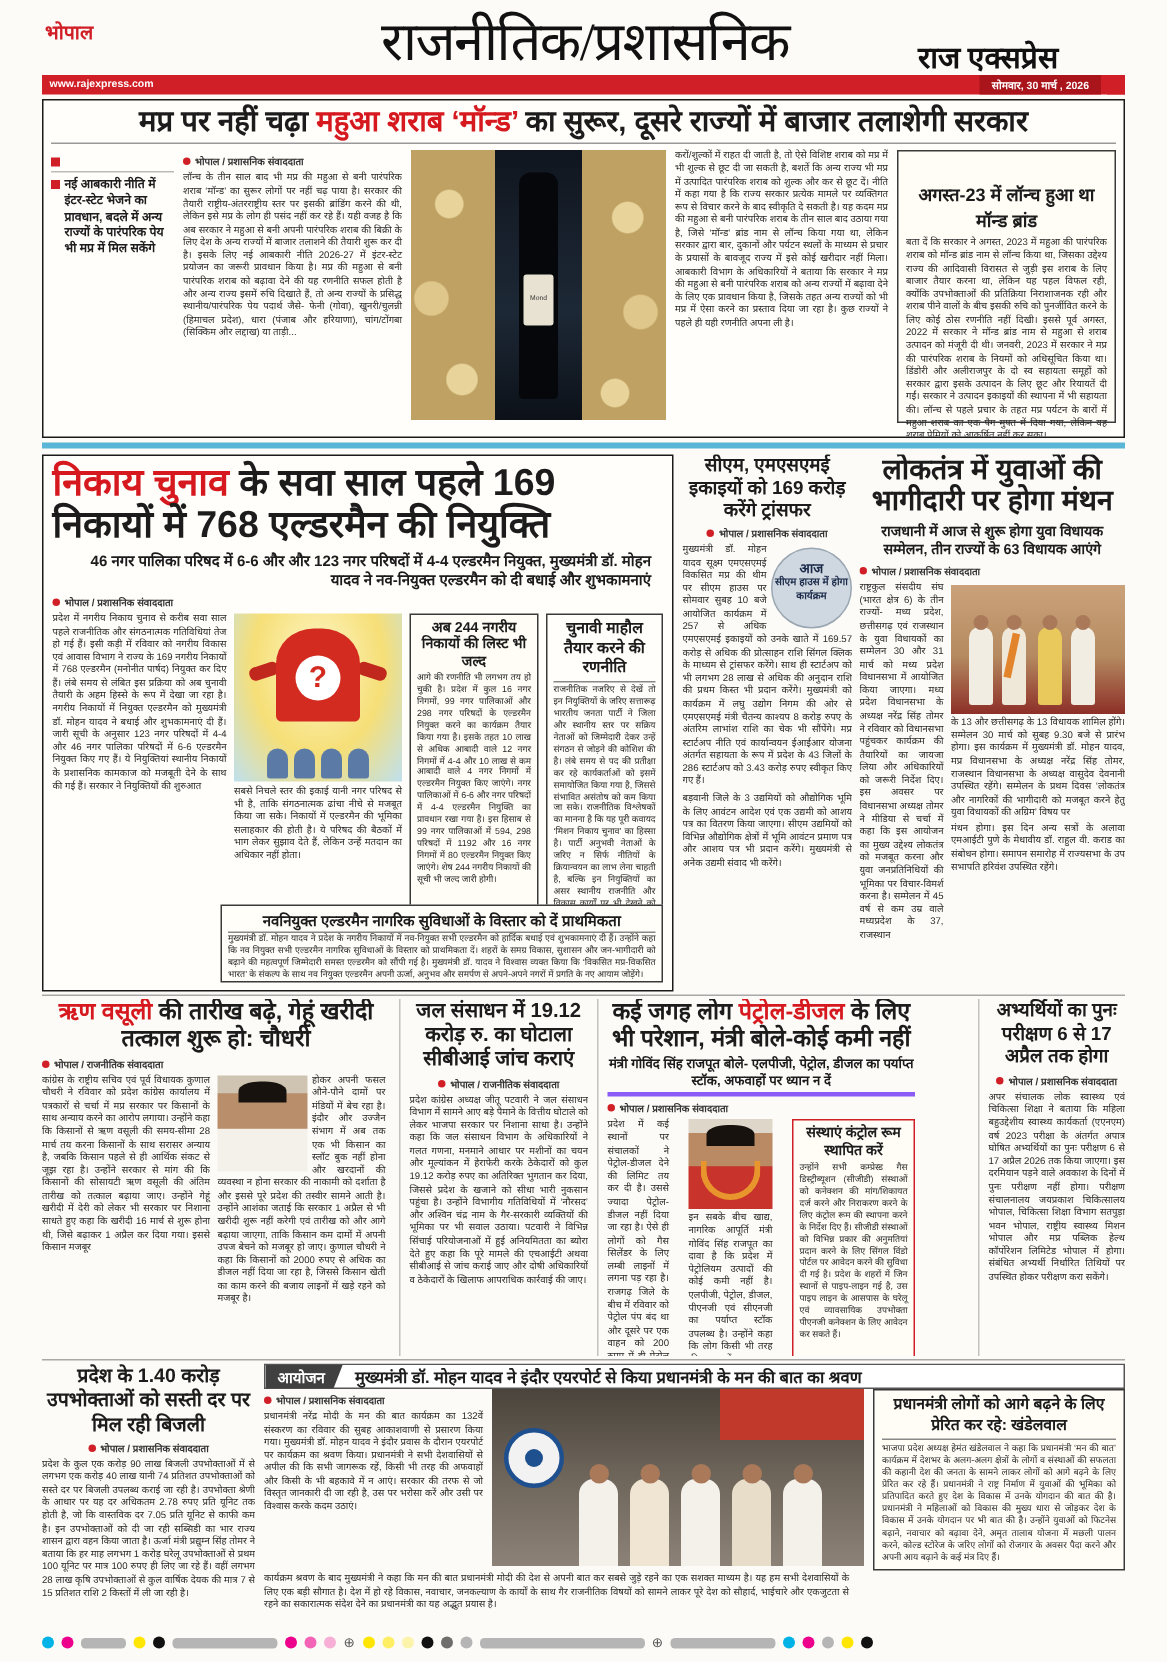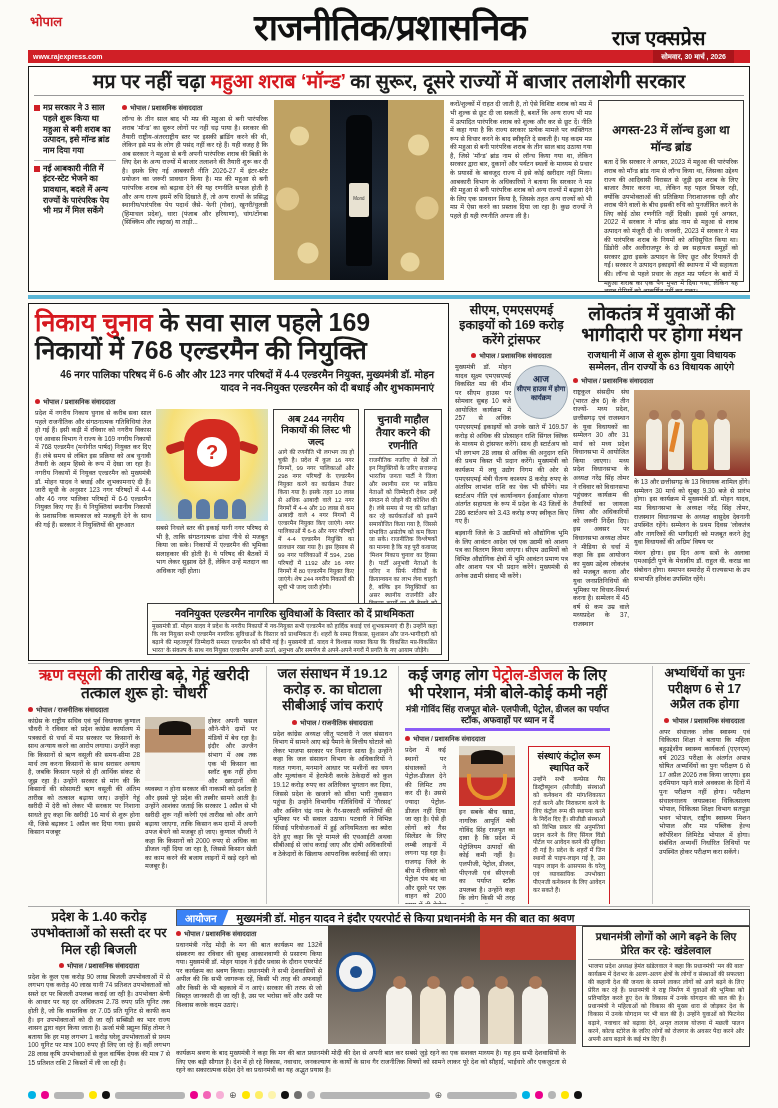--- a/index.html
+++ b/index.html
@@ -12,21 +12,21 @@
   
   .body { font-size:6.4px; line-height:1.34; text-align:justify; color:#2a2a2a; }
   .byline { display:flex; align-items:center; gap:3px; font-size:6.6px; font-weight:bold; color:#333; margin:3px 0; }
   .bdot { width:5px; height:5px; border-radius:50%; background:#d01f26; flex:0 0 auto; }
   .box { border:1px solid #3a3a3a; background:#fffdf6; }
   .red { color:#d6191f; }
   .vline { border-left:1px solid #c2c2c2; }
   .hrule { position:absolute; left:28px; width:722px; height:1px; background:#a8a8a8; }
   
   .mast-city { position:absolute; left:30px; top:12px; font-size:13px; font-weight:bold; color:#d01f26; }
-  .mast-title { position:absolute; left:150px; top:2px; width:480px; text-align:center; font-size:36px; font-weight:bold; color:#111; letter-spacing:-1px; font-family:"Liberation Serif","DejaVu Serif",serif;}
+  .mast-title { position:absolute; left:150px; top:2px; width:480px; text-align:center; font-size:36px; font-weight:normal; color:#111; letter-spacing:-1px; font-family:"Liberation Serif","DejaVu Serif",serif;}
   .mast-paper { position:absolute; left:612px; top:24px; width:150px; font-size:20px; font-weight:bold; color:#111; font-family:"Liberation Serif","DejaVu Serif",serif;}
   .mast-bar { position:absolute; left:28px; top:50px; width:722px; height:13px; background:#d01f26; display:flex; align-items:center; }
   .mast-web { color:#fff; font-size:7px; font-weight:bold; padding-left:5px; flex:1; }
   .mast-date { background:#a9151b; color:#fff; font-size:7px; font-weight:bold; padding:2px 8px; height:13px; display:flex; align-items:center; }
   .mast-sq { width:12px; height:13px; background:#d01f26; margin-left:4px; }
   
   #story1 { position:absolute; left:28px; top:66px; width:722px; height:226px; border:1.5px solid #1a1a1a; background:#fffefa; overflow:hidden; padding:3px 5px; }
   #story1 .hl { text-align:center; font-size:19.5px; font-weight:bold; line-height:1.15; border-bottom:1px solid #999; padding-bottom:3px; }
   .s1-row { display:flex; gap:6px; margin-top:4px; height:182px; }
   .s1-bullets { width:82px; flex:0 0 auto; }
@@ -112,21 +112,21 @@
   .redbox { width:82px; flex:0 0 auto; border:1.5px solid #d01f26; padding:3px 4px; background:#fffdf6; }
   .redbox h4 { font-size:9.5px; font-weight:bold; text-align:center; color:#1c1c1c; margin-bottom:2px; line-height:1.25; }
   #anm { left:652px; width:98px; padding-left:6px; }
   #anm .hl { font-size:12.5px; font-weight:bold; text-align:center; line-height:1.25; }
   
   .r4 { position:absolute; top:909px; overflow:hidden; }
   #bijli { left:28px; width:142px; height:176px; }
   #bijli .hl { font-size:13px; font-weight:bold; text-align:center; line-height:1.25; }
   #mkb { left:176px; width:574px; height:176px; }
   .mkb-strip { display:flex; align-items:center; height:17px; border:1px solid #555; background:#fff; }
-  .aayojan { background:#3b82f6; color:#fff; font-size:10px; font-weight:bold; padding:1px 12px 1px 8px; clip-path:polygon(0 0,100% 0,88% 100%,0 100%); margin-right:8px; }
+  .aayojan { background:#404040; color:#fff; font-size:10px; font-weight:bold; padding:1px 12px 1px 8px; clip-path:polygon(0 0,100% 0,88% 100%,0 100%); margin-right:8px; }
   .mkb-striphl { font-size:11px; font-weight:bold; }
   #mkb .hl { font-size:22.5px; font-weight:bold; text-align:center; line-height:1.1; margin:3px 0 2px; }
   .mkb-row { display:flex; gap:6px; height:120px; }
   .mkb-c1 { width:146px; flex:0 0 auto; }
   .photo-mkb { position:relative; width:248px; height:118px; flex:0 0 auto; overflow:hidden; background:linear-gradient(#4a443c 0%, #6b6258 45%, #8c8277 100%); }
   .mkb-banner { position:absolute; top:0; right:0; width:96px; height:34px; background:#c0392b; }
   .air { position:absolute; left:8px; top:26px; width:40px; height:40px; background:#f2f2f2; border-radius:50%; border:3px solid #1e4f8f; }
   .air::after { content:""; position:absolute; left:11px; top:11px; width:12px; height:12px; background:#1e4f8f; border-radius:50%; }
   .person { position:absolute; bottom:0; width:26px; height:58px; background:#f4f1ea; border-radius:10px 10px 0 0; }
   .person .fh { position:absolute; top:-10px; left:7px; width:13px; height:13px; border-radius:50%; background:#a9795a; }
@@ -156,21 +156,20 @@
       <span class="mast-sq"></span>
     </div>
   </header>
 
   <section id="story1">
     <h1 class="hl"><span>मप्र पर नहीं चढ़ा </span><span class="red">महुआ शराब ‘मॉन्ड’</span><span> का सुरूर, दूसरे राज्यों में बाजार तलाशेगी सरकार</span></h1>
     <div class="s1-row">
       <div class="s1-bullets">
         <div class="bullet-item">
             <span class="bsq"></span>
-            <span>मप्र सरकार ने 3 साल पहले शुरू किया था महुआ से बनी शराब का उत्पादन, इसे मॉन्ड ब्रांड नाम दिया गया</span>
           </div>
         <div class="bullet-item">
             <span class="bsq"></span>
             <span>नई आबकारी नीति में इंटर-स्टेट भेजने का प्रावधान, बदले में अन्य राज्यों के पारंपरिक पेय भी मप्र में मिल सकेंगे</span>
           </div>
       </div>
       <div class="s1-c1">
         <div class="byline">
             <span class="bdot"></span>
             <span>भोपाल / प्रशासनिक संवाददाता</span>

